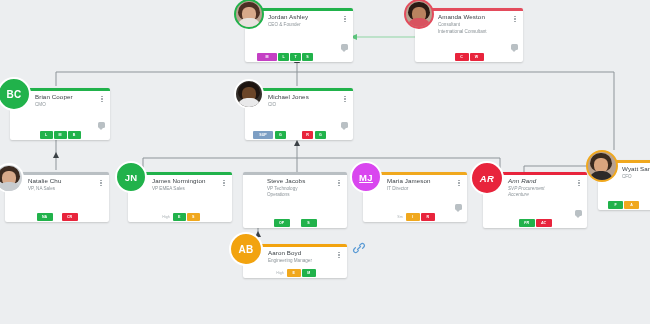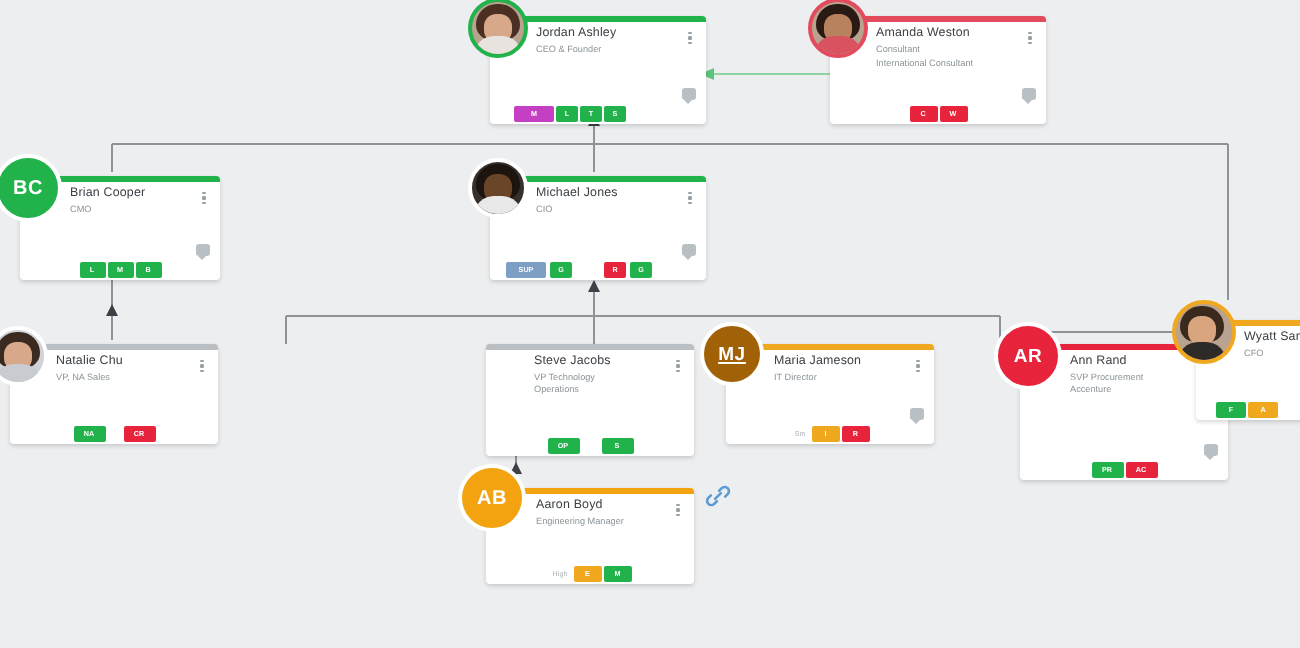--- a/index.html
+++ b/index.html
@@ -249,60 +249,79 @@
           <i></i>
           <i></i>
         </div>
       <div class="tags c">
         <span class="chip" style="background:#21b24b; min-width:16px;">NA</span>
         <span class="chip" style="background:#e8243c; min-width:16px; margin-left:8px;">CR</span>
       </div>
     </div>
   </div>
 
+  <div class="card" style="left:128px; top:172px; width:104px; height:50px; border-top-color:#21b24b;">
+    <div class="body">
+      <div class="avatar" style="background:#21b24b; left:-13px; top:-14px; width:32px; height:32px; font-size:9.5px;">
+        <span>JN</span>
+      </div>
+      <div class="nm" style="left:24px;">James Normington</div>
+      <div class="ttl" style="left:24px;">VP EMEA Sales</div>
+      <div class="kebab">
+          <i></i>
+          <i></i>
+          <i></i>
+        </div>
+      <div class="tags c">
+        <span class="chip muted">High</span>
+        <span class="chip" style="background:#21b24b; min-width:13px;">E</span>
+        <span class="chip" style="background:#f0a81e; min-width:13px;">S</span>
+      </div>
+    </div>
+  </div>
 
   <div class="card" style="left:243px; top:172px; width:104px; height:56px; border-top-color:#b9bfc3;">
     <div class="body">
       <div class="nm" style="left:24px;">Steve Jacobs</div>
       <div class="ttl" style="left:24px;">VP Technology</div>
       <div class="ttl2" style="left:24px; top:17px;">Operations</div>
       <div class="kebab">
           <i></i>
           <i></i>
           <i></i>
         </div>
       <div class="tags c">
         <span class="chip" style="background:#21b24b; min-width:16px;">OP</span>
         <span class="chip" style="background:#21b24b; min-width:16px; margin-left:10px;">S</span>
       </div>
     </div>
   </div>
 
   <div class="card" style="left:363px; top:172px; width:104px; height:50px; border-top-color:#f0a81e;">
     <div class="body">
-      <div class="avatar" style="background:#a16207; left:-13px; top:-14px; width:32px; height:32px; font-size:9.5px;text-decoration:underline;">
+      <div class="avatar" style="background:#d946ef; left:-13px; top:-14px; width:32px; height:32px; font-size:9.5px;text-decoration:underline;">
         <span>MJ</span>
       </div>
       <div class="nm" style="left:24px;">Maria Jameson</div>
       <div class="ttl" style="left:24px;">IT Director</div>
       <div class="kebab">
           <i></i>
           <i></i>
           <i></i>
         </div>
       <div class="note"></div>
       <div class="tags c">
         <span class="chip muted">Sm</span>
         <span class="chip" style="background:#f0a81e; min-width:14px;">I</span>
         <span class="chip" style="background:#e8243c; min-width:14px;">R</span>
       </div>
     </div>
   </div>
 
-  <div class="card" style="left:510px; top:172px; width:104px; height:68px; border-top-color:#e8243c;">
+  <div class="card" style="left:483px; top:172px; width:104px; height:56px; border-top-color:#e8243c;font-style:italic;">
     <div class="body">
       <div class="avatar" style="background:#e8243c; left:-13px; top:-14px; width:34px; height:34px; font-size:9.5px;">
         <span>AR</span>
       </div>
       <div class="nm" style="left:25px;">Ann Rand</div>
       <div class="ttl" style="left:25px;">SVP Procurement</div>
       <div class="ttl2" style="left:25px; top:17px;">Accenture</div>
       <div class="kebab">
           <i></i>
           <i></i>
@@ -327,21 +346,21 @@
       </div>
       <div class="nm" style="left:24px;">Wyatt Samuels</div>
       <div class="ttl" style="left:24px;">CFO</div>
       <div class="tags" style="padding-left:10px;">
         <span class="chip" style="background:#21b24b; min-width:15px;">F</span>
         <span class="chip" style="background:#f0a81e; min-width:15px;">A</span>
       </div>
     </div>
   </div>
 
-  <div class="card" style="left:243px; top:244px; width:104px; height:48px; border-top-color:#f2a30f;">
+  <div class="card" style="left:243px; top:244px; width:104px; height:34px; border-top-color:#f2a30f;">
     <div class="body">
       <div class="avatar" style="background:#f2a30f; left:-14px; top:-15px; width:34px; height:34px; font-size:10px;">
         <span>AB</span>
       </div>
       <div class="nm" style="left:25px;">Aaron Boyd</div>
       <div class="ttl" style="left:25px;">Engineering Manager</div>
       <div class="kebab">
           <i></i>
           <i></i>
           <i></i>

